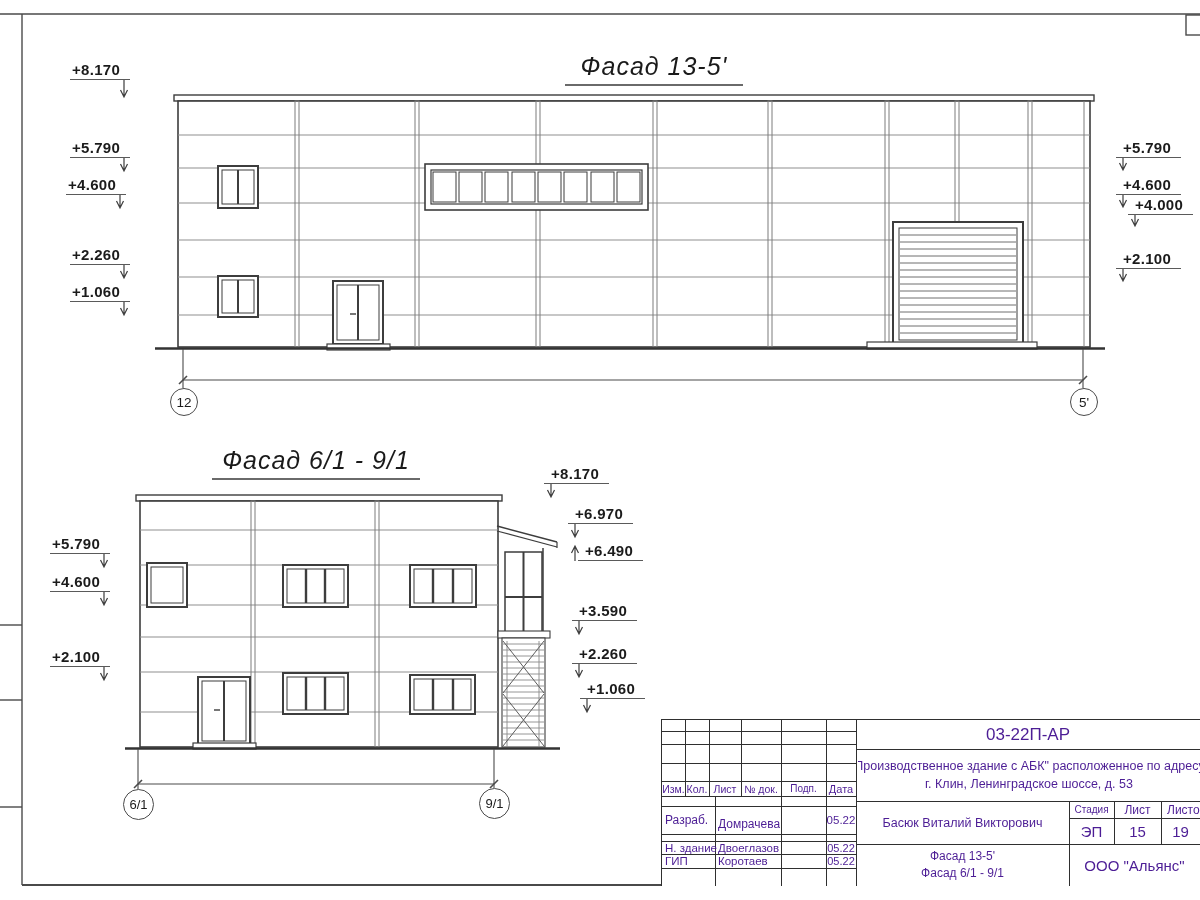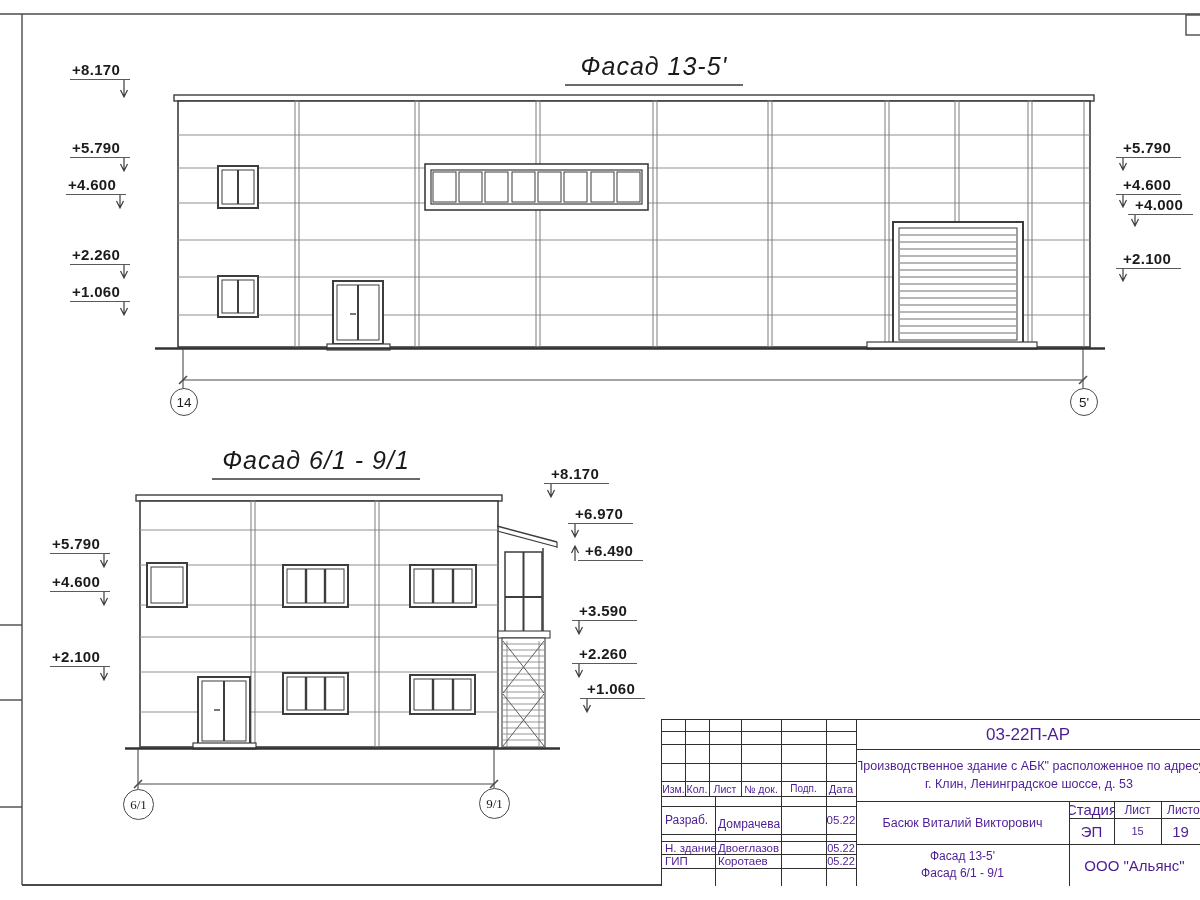--- a/index.html
+++ b/index.html
@@ -15,21 +15,21 @@
   }
   .mark{
     position:absolute;font-size:15px;color:#1b1b1b;width:58px;
     border-bottom:1.2px solid #5a5a5a;padding:0 0 1px 2px;letter-spacing:0.3px;font-weight:bold;
   }
   .mark.r{padding-left:7px;}
   .axis{
     position:absolute;width:26px;height:26px;border:1.3px solid #4a4a4a;border-radius:50%;
     display:flex;align-items:center;justify-content:center;font-size:13.5px;background:#fff;color:#1b1b1b;
   }
-  .axis.big{width:29px;height:29px;font-size:13px;font-family:Liberation Serif, serif;}
+  .axis.big{width:29px;height:29px;font-size:13px;}
   
   #tb{position:absolute;left:661px;top:719px;width:538px;height:166px;
       border-left:1.8px solid #2f2f2f;border-top:1.8px solid #2f2f2f;background:#fff;}
   .vl{position:absolute;width:0;border-left:1px solid #2f2f2f;}
   .vl.th{border-left-width:1.8px;}
   .hl{position:absolute;height:0;border-top:1px solid #2f2f2f;}
   .hl.th{border-top-width:1.8px;}
   .cell{position:absolute;display:flex;align-items:center;justify-content:center;
         overflow:hidden;white-space:nowrap;color:#4c1d95;}
   .cell.left{justify-content:flex-start;}
@@ -298,21 +298,21 @@
 <div class="mark" style="left:50px;top:573px;">+4.600</div>
 <div class="mark" style="left:50px;top:648px;">+2.100</div>
 
 <div class="mark r" style="left:544px;top:465px;">+8.170</div>
 <div class="mark r" style="left:568px;top:505px;">+6.970</div>
 <div class="mark r" style="left:578px;top:542px;">+6.490</div>
 <div class="mark r" style="left:572px;top:602px;">+3.590</div>
 <div class="mark r" style="left:572px;top:645px;">+2.260</div>
 <div class="mark r" style="left:580px;top:680px;">+1.060</div>
 
-<div class="axis" style="left:170px;top:388px;">14</div>
+<div class="axis" style="left:170px;top:388px;">12</div>
 <div class="axis" style="left:1070px;top:388px;">5'</div>
 <div class="axis big" style="left:123px;top:789px;">6/1</div>
 <div class="axis big" style="left:479px;top:788px;">9/1</div>
 
 <div id="tb">
 
   <div class="vl" style="left:23px;top:0;height:76px;"></div>
   <div class="vl" style="left:47px;top:0;height:76px;"></div>
   <div class="vl" style="left:79px;top:0;height:76px;"></div>
   <div class="vl" style="left:53px;top:76px;height:90px;"></div>
@@ -353,25 +353,25 @@
   <div class="cell left" style="left:3px;top:134px;width:52px;height:14px;font-size:11.5px;">ГИП</div>
   <div class="cell left" style="left:56px;top:134px;width:64px;height:14px;font-size:11.5px;">Коротаев</div>
   <div class="cell" style="left:164px;top:134px;width:30px;height:14px;font-size:11px;">05.22</div>
 
   <div class="cell" style="left:194px;top:0;width:344px;height:29px;font-size:17px;">03-22П-АР</div>
   <div class="cell two-line" style="left:196px;top:29px;width:342px;height:52px;font-size:12.5px;">
     <span>"Производственное здание с АБК" расположенное по адресу:</span>
     <span>г. Клин, Ленинградское шоссе, д. 53</span>
   </div>
   <div class="cell" style="left:194px;top:81px;width:213px;height:43px;font-size:12.5px;">Басюк Виталий Викторович</div>
-  <div class="cell" style="left:407px;top:81px;width:45px;height:17px;font-size:15px;">Стадия</div>
+  <div class="cell" style="left:407px;top:81px;width:45px;height:17px;font-size:10px;">Стадия</div>
   <div class="cell" style="left:452px;top:81px;width:47px;height:17px;font-size:12px;">Лист</div>
   <div class="cell left" style="left:505px;top:81px;width:33px;height:17px;font-size:12px;">Листов</div>
   <div class="cell" style="left:407px;top:98px;width:45px;height:26px;font-size:15px;">ЭП</div>
-  <div class="cell" style="left:452px;top:98px;width:47px;height:26px;font-size:11px;">15</div>
+  <div class="cell" style="left:452px;top:98px;width:47px;height:26px;font-size:15px;">15</div>
   <div class="cell" style="left:499px;top:98px;width:39px;height:26px;font-size:15px;">19</div>
   <div class="cell two-line" style="left:194px;top:124px;width:213px;height:42px;font-size:12px;">
     <span>Фасад 13-5'</span>
     <span>Фасад 6/1 - 9/1</span>
   </div>
   <div class="cell" style="left:407px;top:124px;width:131px;height:42px;font-size:15px;">ООО "Альянс"</div>
 </div>
 
 </div>
 

